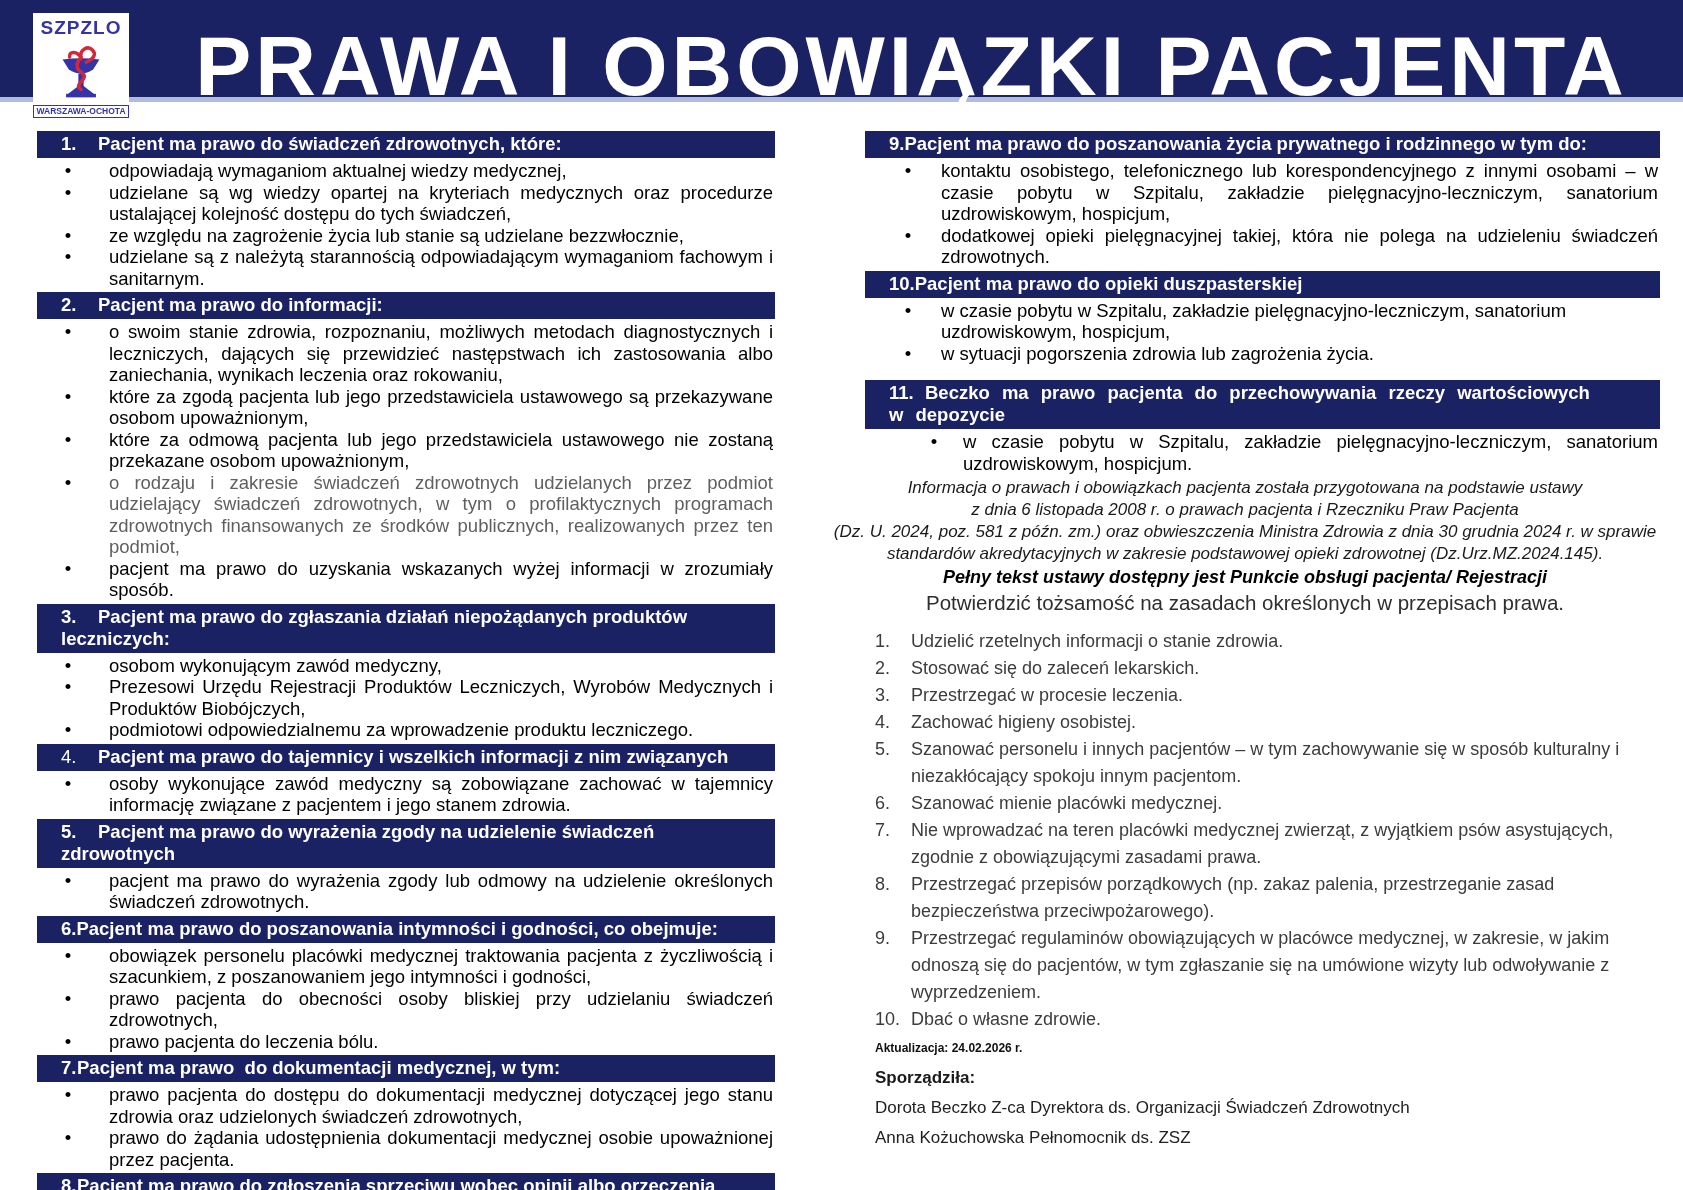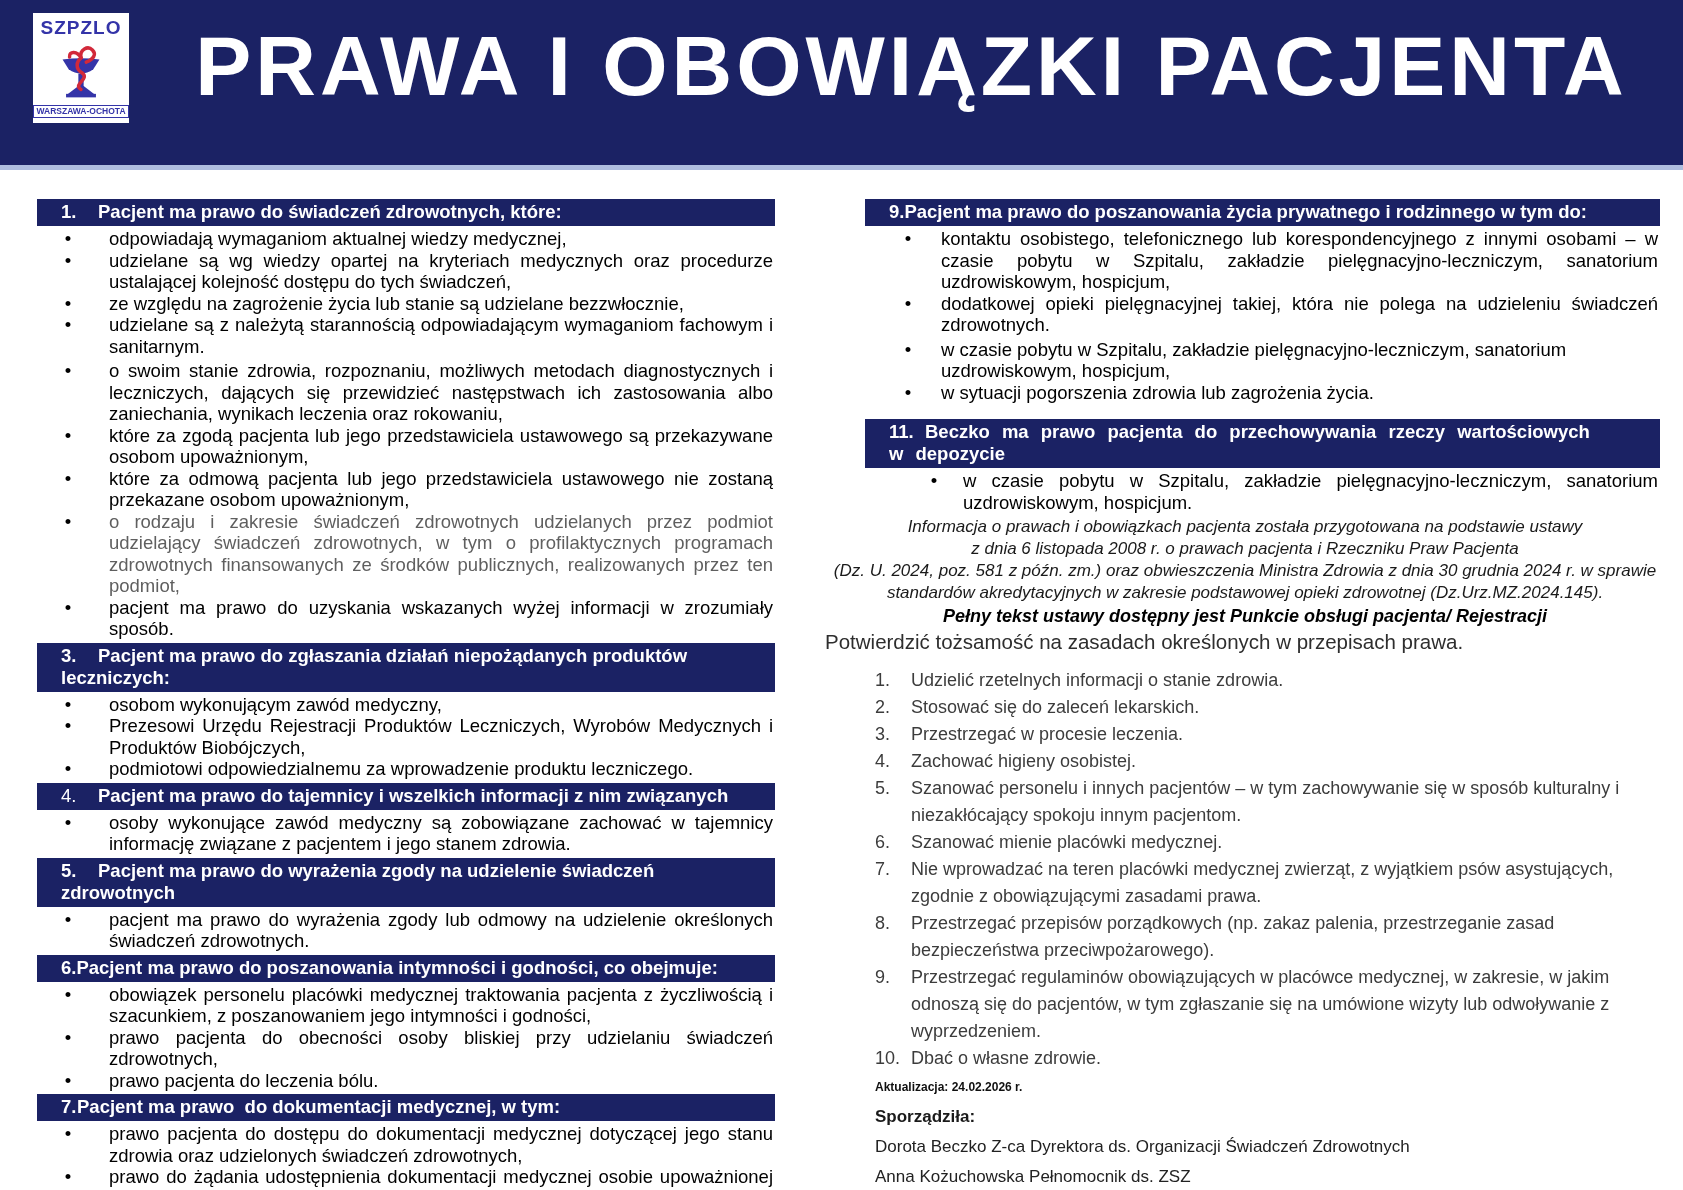--- a/index.html
+++ b/index.html
@@ -4,21 +4,21 @@
 <style>
   * { box-sizing: border-box; margin: 0; padding: 0; }
   html,body { background:#fff; }
   body {
     width:1683px; height:1190px; overflow:hidden; position:relative;
     font-family:"Liberation Sans", sans-serif; color:#000;
   }
   .page{ width:1683px; height:1190px; }
 
   
-  .hdr{ height:170px; background:var(--navy,#1b2264); position:relative;
+  .hdr{ height:102px; background:var(--navy,#1b2264); position:relative;
         border-bottom:5px solid var(--divider,#aebdde); }
   .logo{ position:absolute; left:33px; top:13px; width:96px; height:110px;
          background:#fff; display:flex; flex-direction:column; align-items:center;
          justify-content:space-between; padding:5px 3px 5px; }
   .logo-top{ color:var(--logoBlue,#3434a8); font-weight:bold; font-size:19px; letter-spacing:1px; line-height:1; }
   .logo-sym{ flex:0 0 auto; }
   .logo-bottom{ color:var(--logoBlue,#3434a8); font-weight:bold; font-size:8.5px;
                 border:1px solid var(--logoBlue,#3434a8); padding:1px 2px; white-space:nowrap; line-height:1.1; }
   .title{ position:absolute; left:154px; right:14px; top:0; height:133px;
           display:flex; align-items:center; justify-content:center;
@@ -45,21 +45,21 @@
   .b-dot{ flex:0 0 14px; text-align:center; }
   .left  .b-dot{ margin-left:24px; margin-right:34px; }
   .right .b-dot{ margin-left:36px; margin-right:26px; }
   .right .b-row.indent .b-dot{ margin-left:62px; margin-right:22px; }
   .b-txt{ flex:1; padding-right:2px; }
 
   
   .legal-note{ width:880px; margin-left:-60px; text-align:center; margin-top:2px; }
   .note-line{ font-style:italic; font-size:17px; line-height:22px; color:#1a1a1a; }
   .note-bold{ font-style:italic; font-weight:bold; font-size:18px; line-height:24px; color:#000; }
-  .confirm{ width:840px; margin-left:-40px; text-align:left; font-size:20.5px;
+  .confirm{ width:840px; margin-left:-40px; text-align:center; font-size:20.5px;
             line-height:27px; color:#2e2e2e; margin-bottom:12px; }
 
   
   .obligations{ margin-top:4px; }
   .ob-row{ display:flex; font-size:18px; line-height:27px; color:var(--oblig,#3c3c3c); }
   .ob-num{ flex:0 0 46px; padding-left:10px; }
   .ob-txt{ flex:1; padding-right:28px; text-align:left; }
 
   
   .update{ font-weight:bold; font-size:12px; color:#101010; margin:8px 0 0 10px; }
@@ -104,20 +104,21 @@
           </div>
           <div class="b-row">
             <span class="b-dot">•</span>
             <span class="b-txt">ze względu na zagrożenie życia lub stanie są udzielane bezzwłocznie,</span>
           </div>
           <div class="b-row">
             <span class="b-dot">•</span>
             <span class="b-txt">udzielane są z należytą starannością odpowiadającym wymaganiom fachowym i sanitarnym.</span>
           </div>
         </div>
+        <div class="sec-bar"><span class="h-num" style="min-width: 37px;">2.</span><span class="h-txt">Pacjent ma prawo do informacji:</span></div>
         <div class="bullets">
           <div class="b-row">
             <span class="b-dot">•</span>
             <span class="b-txt">o swoim stanie zdrowia, rozpoznaniu, możliwych metodach diagnostycznych i leczniczych, dających się przewidzieć następstwach ich zastosowania albo zaniechania, wynikach leczenia oraz rokowaniu,</span>
           </div>
           <div class="b-row">
             <span class="b-dot">•</span>
             <span class="b-txt">które za zgodą pacjenta lub jego przedstawiciela ustawowego są przekazywane osobom upoważnionym,</span>
           </div>
           <div class="b-row">
@@ -197,20 +198,21 @@
           <div class="bullets">
             <div class="b-row">
               <span class="b-dot">•</span>
               <span class="b-txt">kontaktu osobistego, telefonicznego lub korespondencyjnego z innymi osobami – w czasie pobytu w Szpitalu, zakładzie pielęgnacyjno-leczniczym, sanatorium uzdrowiskowym, hospicjum,</span>
             </div>
             <div class="b-row">
               <span class="b-dot">•</span>
               <span class="b-txt">dodatkowej opieki pielęgnacyjnej takiej, która nie polega na udzieleniu świadczeń zdrowotnych.</span>
             </div>
           </div>
+          <div class="sec-bar"><span class="h-num" style="min-width: 14px;">10.</span><span class="h-txt">Pacjent ma prawo do opieki duszpasterskiej</span></div>
           <div class="bullets">
             <div class="b-row ragged">
               <span class="b-dot">•</span>
               <span class="b-txt">w czasie pobytu w Szpitalu, zakładzie pielęgnacyjno-leczniczym, sanatorium uzdrowiskowym, hospicjum,</span>
             </div>
             <div class="b-row ragged">
               <span class="b-dot">•</span>
               <span class="b-txt">w sytuacji pogorszenia zdrowia lub zagrożenia życia.</span>
             </div>
           </div>

